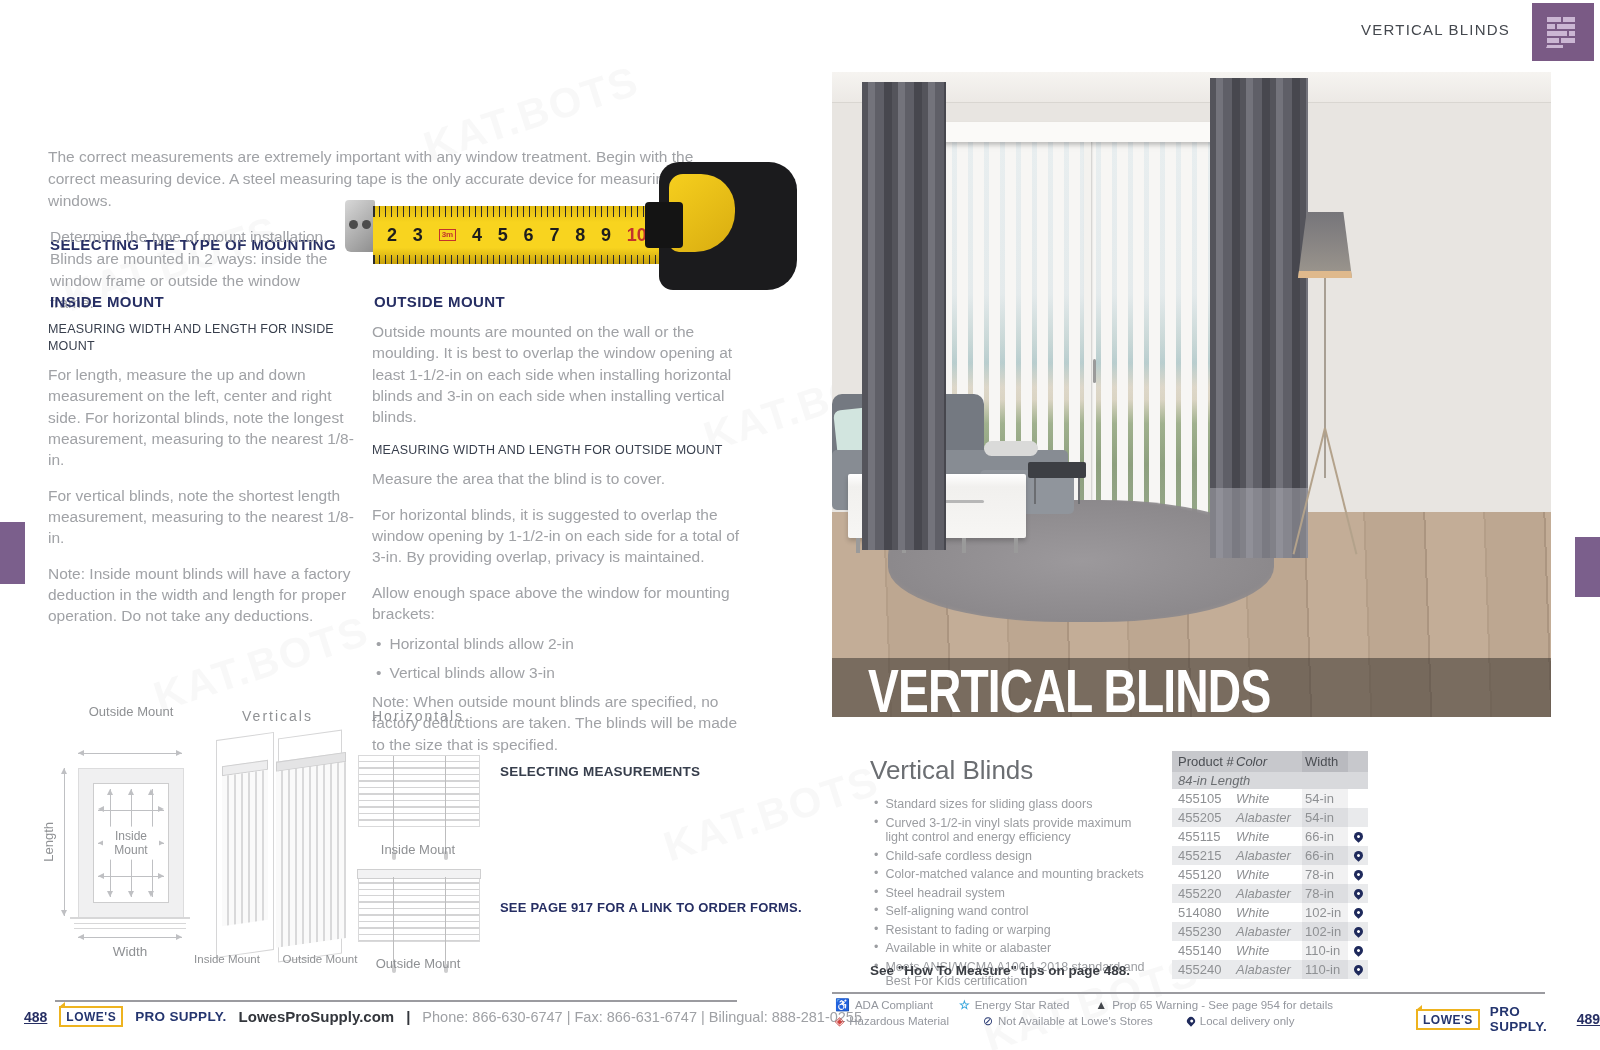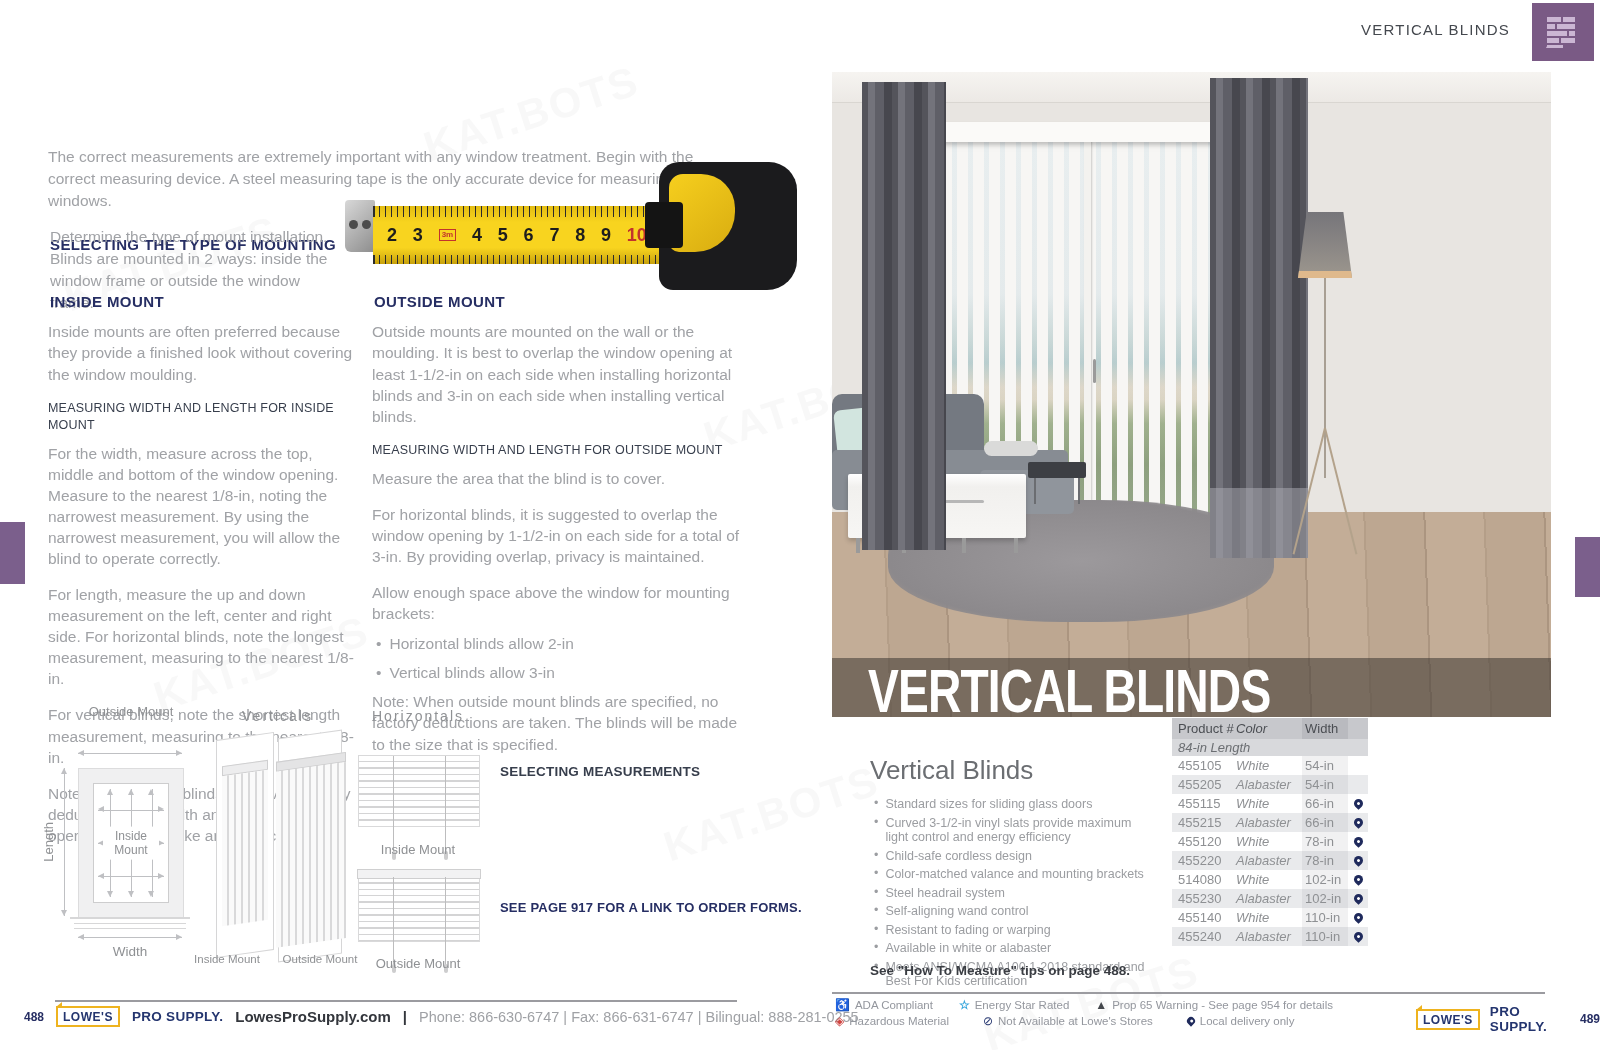--- a/index.html
+++ b/index.html
@@ -107,37 +107,37 @@
   .ph-overlay{position:absolute;left:0;top:586px;width:100%;height:59px;background:rgba(60,54,50,0.55);}
   .ph-title{position:absolute;left:36px;top:589px;font-size:55px;font-weight:bold;color:#fff;letter-spacing:-1px;line-height:1;transform:scale(.84,1.1);transform-origin:left top;white-space:nowrap;}
 
   
   .vb-title{position:absolute;left:870px;top:755px;font-size:26px;color:#6b6e72;}
   .vb-bullets{position:absolute;left:874px;top:797px;width:278px;}
   .vb-bullet{display:flex;gap:7px;font-size:12.5px;line-height:1.16;color:#9b9da1;margin-bottom:4px;}
   .vb-bullet .dot{color:#9b9da1;line-height:1;}
   .vb-note{position:absolute;left:870px;top:963px;font-size:13.5px;font-weight:bold;color:#3a3d43;}
 
-  .ptable{position:absolute;left:1172px;top:718px;width:196px;font-size:13px;color:#8e9093;}
+  .ptable{position:absolute;left:1172px;top:751px;width:196px;font-size:13px;color:#8e9093;}
   .t-head{display:flex;align-items:center;height:21px;background:#c7c8cc;color:#4b4e53;}
   .t-group{display:flex;align-items:center;height:17px;background:#d8d9dc;color:#6b6e72;font-style:italic;padding-left:6px;box-sizing:border-box;}
   .t-row{display:flex;align-items:center;height:19px;}
   .t-row:nth-of-type(odd){background:#e9eaec;}
   .tc{box-sizing:border-box;}
   .tc.p{width:64px;padding-left:6px;}
   .tc.c{width:66px;font-style:italic;}
   .tc.w{width:46px;padding-left:3px;align-self:stretch;display:flex;align-items:center;background:rgba(146,149,158,0.13);}
   .tc.pc{width:20px;display:flex;justify-content:center;}
   .pin{display:inline-block;width:9px;height:9px;background:#1f2a5c;border-radius:50% 50% 50% 0;transform:rotate(-45deg);position:relative;}
   .pin::after{content:"";position:absolute;width:3px;height:3px;background:#fff;border-radius:50%;top:3px;left:3px;}
   [data-pin="false"]{visibility:hidden;}
 
   
   .rule{position:absolute;height:1.5px;background:#9b9ba0;}
-  .pagenum{font-size:12px;font-weight:bold;color:#262e63;}
+  .pagenum{font-size:14px;font-weight:bold;color:#262e63;text-decoration:underline;}
   .lowes-logo{display:inline-block;border:2px solid #eeb31f;background:#fff;color:#24356f;font-weight:bold;font-size:12px;letter-spacing:.5px;padding:2px 5px 1px;position:relative;}
   .lowes-logo::before{content:"";position:absolute;left:-2px;top:-6px;border-left:6px solid transparent;border-bottom:5px solid #eeb31f;}
   .brand{font-size:13.5px;font-weight:bold;color:#24356f;letter-spacing:.3px;}
   .lf-row{position:absolute;left:24px;top:1006px;display:flex;align-items:center;gap:12px;}
   .lf-site{font-size:15px;font-weight:bold;color:#33363c;}
   .lf-contact{font-size:14.5px;color:#9fa1a5;}
   .legend{position:absolute;left:835px;display:flex;align-items:center;font-size:11.5px;color:#94979e;}
   .lg-item{display:flex;align-items:center;gap:5px;}
   .lg-ic{font-size:12px;line-height:1;}
   .ic-navy{color:#24356f;} .ic-blue{color:#3aa8dd;font-weight:bold;} .ic-dark{color:#44474d;} .ic-red{color:#cf4440;}
@@ -200,23 +200,21 @@
         <span class="tn" data-kind="num">7</span>
         <span class="tn" data-kind="num">8</span>
         <span class="tn" data-kind="num">9</span>
         <span class="tn" data-kind="red">10</span>
       </div>
     <div class="tape-case"></div>
   </div>
 
   <div class="col col-1">
     <div class="sec-h">INSIDE MOUNT</div>
-    <p>Inside mounts are often preferred because they provide a finished look without covering the window moulding.</p>
     <div class="sub-h">MEASURING WIDTH AND LENGTH FOR INSIDE MOUNT</div>
-    <p>For the width, measure across the top, middle and bottom of the window opening. Measure to the nearest 1/8-in, noting the narrowest measurement. By using the narrowest measurement, you will allow the blind to operate correctly.</p>
     <p>For length, measure the up and down measurement on the left, center and right side. For horizontal blinds, note the longest measurement, measuring to the nearest 1/8-in.</p>
     <p>For vertical blinds, note the shortest length measurement, measuring to the nearest 1/8-in.</p>
     <p>Note: Inside mount blinds will have a factory deduction in the width and length for proper operation. Do not take any deductions.</p>
   </div>
 
   <div class="col col-2">
     <div class="sec-h">OUTSIDE MOUNT</div>
     <p>Outside mounts are mounted on the wall or the moulding. It is best to overlap the window opening at least 1-1/2-in on each side when installing horizontal blinds and 3-in on each side when installing vertical blinds.</p>
     <div class="sub-h">MEASURING WIDTH AND LENGTH FOR OUTSIDE MOUNT</div>
     <p>Measure the area that the blind is to cover.</p>

